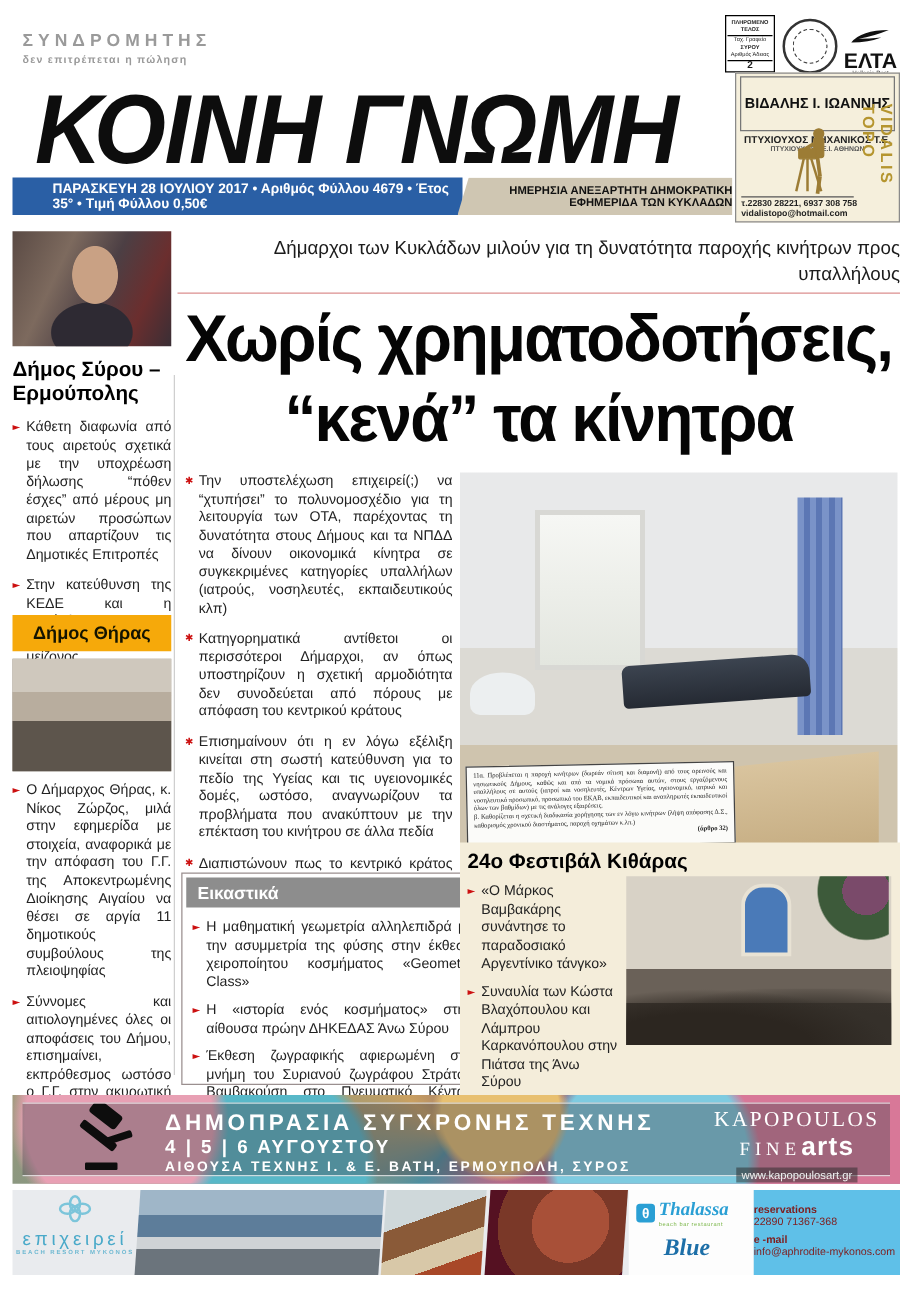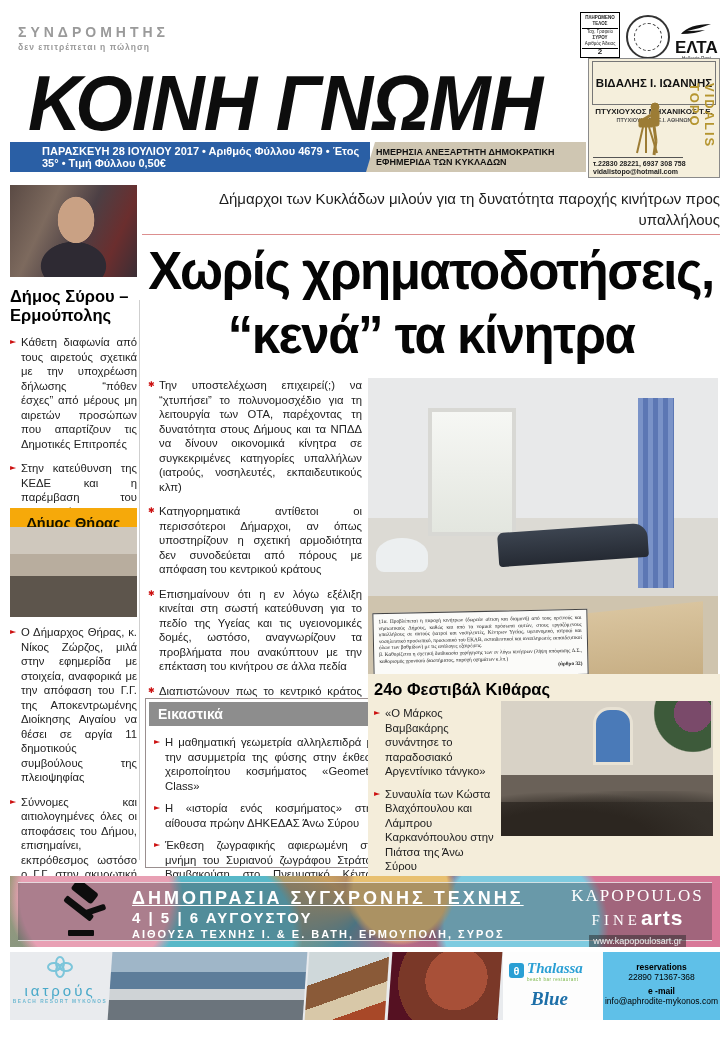--- a/index.html
+++ b/index.html
@@ -17,21 +17,21 @@
   .stampbox .num{font-weight:bold;font-size:8px;border-top:1px solid #000;margin:1px 1px 0 1px;}
   .roundstamp{width:40px;height:40px;border:2px solid #333;border-radius:50%;
               display:flex;align-items:center;justify-content:center;}
   .roundstamp .inner{width:26px;height:26px;border:1px dashed #444;border-radius:50%;}
   .elta{font-size:17px;font-weight:bold;color:#111;letter-spacing:0px;line-height:15px;}
   .elta-sub{font-size:5px;color:#333;}
   .datebar-blue{background:#2a5fa5;color:#fff;font-weight:bold;font-size:11px;
                 display:flex;align-items:center;padding-left:12px;box-sizing:border-box;}
   .datebar-beige{background:#cfc6b2;color:#111;font-weight:bold;font-size:9px;
                  display:flex;align-items:center;padding-left:10px;box-sizing:border-box;
-                 clip-path:polygon(9px 0,100% 0,100% 100%,0 100%);letter-spacing:0px;}
+                 clip-path:polygon(9px 0,100% 0,100% 100%,0 100%);letter-spacing:0px;text-align:right;}
   
   .vid{background:#f5efdc;border:1px solid #8a8a8a;box-sizing:border-box;}
   .vid .nm{font-size:11.5px;font-weight:bold;color:#111;text-align:center;margin-top:3px;}
   .vid .t1{font-size:8px;font-weight:bold;color:#222;text-align:center;margin-top:2px;}
   .vid .t2{font-size:5.5px;font-weight:bold;color:#555;text-align:center;margin-top:1px;}
   .vid .ph{font-size:7px;font-weight:bold;color:#222;}
   .vid .em{font-size:7px;font-weight:bold;color:#222;}
   .vid-vert{writing-mode:vertical-rl;font-size:13px;font-weight:bold;color:#b5952f;letter-spacing:2px;}
   
   .kicker{font-size:15px;color:#1c1c1c;text-align:right;line-height:21px;font-weight:normal;}
@@ -39,21 +39,21 @@
   .headline{font-weight:bold;font-size:51px;color:#050505;text-align:center;letter-spacing:-1.5px;
             line-height:60px;transform:scaleY(1.04);transform-origin:center top;white-space:nowrap;}
   .bl{display:flex;margin-bottom:10px;}
   .bl .mk{color:#c11;font-size:8px;flex:0 0 11px;padding-top:2px;font-family:"DejaVu Sans",sans-serif;}
   .bl .tx{font-size:11.3px;line-height:14.5px;color:#222;text-align:justify;}
   .pref{color:#c11;font-weight:bold;font-size:11px;}
   .prefmk{font-family:"DejaVu Sans",sans-serif;font-size:8px;color:#c11;font-weight:bold;}
   
   .sb-title{font-size:16.5px;font-weight:bold;line-height:19px;color:#000;}
   .orangebox{background:#f6a90a;display:flex;align-items:center;justify-content:center;
-             font-size:14.5px;font-weight:bold;color:#141400;margin-top:16px;}
+             font-size:14.5px;font-weight:bold;color:#141400;}
   .graybar{background:#8d8d8d;color:#fff;font-weight:bold;font-size:14px;
            display:flex;align-items:center;padding-left:9px;}
   .box{border:1px solid #9a8f8f;box-sizing:border-box;background:#fff;}
   .cream{background:#f4edda;}
   .fest-title{font-size:16.5px;font-weight:bold;color:#000;}
   
   .ph-portrait{background:
      radial-gradient(ellipse 30px 38px at 52% 38%,#c9a184 0 60%,transparent 62%),
      radial-gradient(ellipse 46px 34px at 50% 88%,#2e2a33 0 70%,transparent 72%),
      linear-gradient(115deg,#5a4a44 0%,#7d6a5e 30%,#4c3f44 55%,#6b2e2e 78%,#3a2e35 100%);}
@@ -85,21 +85,21 @@
   
   .foot{background:#e9ebee;}
   .aphro{color:#49a9c9;font-size:15px;letter-spacing:3px;}
   .aphro-sub{color:#6fb9d2;font-size:4.8px;letter-spacing:1.5px;font-weight:bold;}
   .fphoto1{background:linear-gradient(180deg,#9fb6c8 0 30%,#5d7d9a 30% 55%,#cfd3d6 55% 70%,#6b747c 70% 100%);}
   .fphoto2{background:linear-gradient(160deg,#cfd8da 0 35%,#8a5a38 35% 60%,#d8c8a8 60% 80%,#a84828 80% 100%);}
   .fphoto3{background:radial-gradient(circle at 60% 40%,#a85038 0 40%,#7a3828 40% 75%,#512 75% 100%);}
   .thal-script{font-style:italic;font-weight:bold;color:#2a9fd4;font-size:15px;font-family:"Liberation Serif",serif;}
   .thal-sub{font-size:4.5px;color:#7ab648;letter-spacing:.5px;}
   .blue-script{font-style:italic;font-weight:bold;color:#1d6fa8;font-size:19px;font-family:"Liberation Serif",serif;}
-  .resv{background:#5fc0e8;color:#000000;text-align:center;}
+  .resv{background:#5fc0e8;color:#7f1d1d;}
   .resv .r1{font-size:8.5px;font-weight:bold;margin-top:10px;}
   .resv .r2{font-size:8.5px;}
   .vline{width:1px;background:#cfcfcf;}
 </style>
 </head>
 <body>
 
 <div id="page">
 
   <div class="abs" style="left:18px;top:24px;">
@@ -282,41 +282,41 @@
   <div class="abs auction" style="left:10px;top:876px;width:710px;height:71px;">
     <div class="veil"></div>
     <svg class="abs" width="62" height="56" viewBox="0 0 62 56" style="left:44px;top:7px;">
       <g fill="#0d0d0d">
         <rect x="18" y="2" width="26" height="13" rx="3" transform="rotate(38 31 8)"></rect>
         <rect x="8" y="22" width="34" height="7" rx="2" transform="rotate(38 25 25)"></rect>
         <rect x="30" y="24" width="22" height="6" rx="2" transform="rotate(-18 41 27)"></rect>
         <rect x="14" y="47" width="26" height="6" rx="1"></rect>
       </g>
     </svg>
-    <div class="abs auc1" style="left:122px;top:12px;text-decoration:underline;">ΔΗΜΟΠΡΑΣΙΑ ΣΥΓΧΡΟΝΗΣ ΤΕΧΝΗΣ</div>
+    <div class="abs auc1" style="left:122px;top:12px;">ΔΗΜΟΠΡΑΣΙΑ ΣΥΓΧΡΟΝΗΣ ΤΕΧΝΗΣ</div>
     <div class="abs auc2" style="left:122px;top:33px;">4 | 5 | 6 ΑΥΓΟΥΣΤΟΥ</div>
     <div class="abs auc3" style="left:122px;top:52px;">ΑΙΘΟΥΣΑ ΤΕΧΝΗΣ Ι. &amp; Ε. ΒΑΤΗ, ΕΡΜΟΥΠΟΛΗ, ΣΥΡΟΣ</div>
     <div class="abs" style="left:555px;top:10px;text-align:center;width:145px;">
       <div class="kap1">KAPOPOULOS</div>
       <div class="kap2"><span>FINE</span><b>arts</b></div>
       <div class="kapurl" style="display:inline-block;margin-top:1px;">www.kapopoulosart.gr</div>
     </div>
   </div>
 
   <div class="abs foot" style="left:10px;top:952px;width:710px;height:68px;">
     <div class="abs" style="left:0;top:0;width:100px;height:68px;text-align:center;">
       <svg width="26" height="22" viewBox="0 0 26 22" style="margin-top:4px;">
         <g fill="none" stroke="#7cc5da" stroke-width="2">
           <ellipse cx="13" cy="7" rx="4" ry="6"></ellipse>
           <ellipse cx="13" cy="15" rx="4" ry="6"></ellipse>
           <ellipse cx="7" cy="11" rx="6" ry="4"></ellipse>
           <ellipse cx="19" cy="11" rx="6" ry="4"></ellipse>
         </g>
       </svg>
-      <div class="aphro">ιατρούς</div>
+      <div class="aphro">επιχειρεί</div>
       <div class="aphro-sub">BEACH RESORT MYKONOS</div>
     </div>
     <div class="abs fphoto1" style="left:100px;top:0;width:195px;height:68px;transform:skewX(-4deg);"></div>
     <div class="abs fphoto2" style="left:297px;top:0;width:80px;height:68px;transform:skewX(-4deg);"></div>
     <div class="abs fphoto3" style="left:380px;top:0;width:110px;height:68px;transform:skewX(-4deg);"></div>
     <div class="abs" style="left:493px;top:0;width:100px;height:68px;background:#fdfdfd;">
       <div style="display:flex;align-items:center;margin:7px 0 0 6px;">
         <span style="width:15px;height:15px;background:#2a9fd4;color:#fff;border-radius:3px;display:inline-flex;align-items:center;justify-content:center;font-size:11px;font-weight:bold;">θ</span>
         <span style="margin-left:3px;">
           <span class="thal-script">Thalassa</span>

